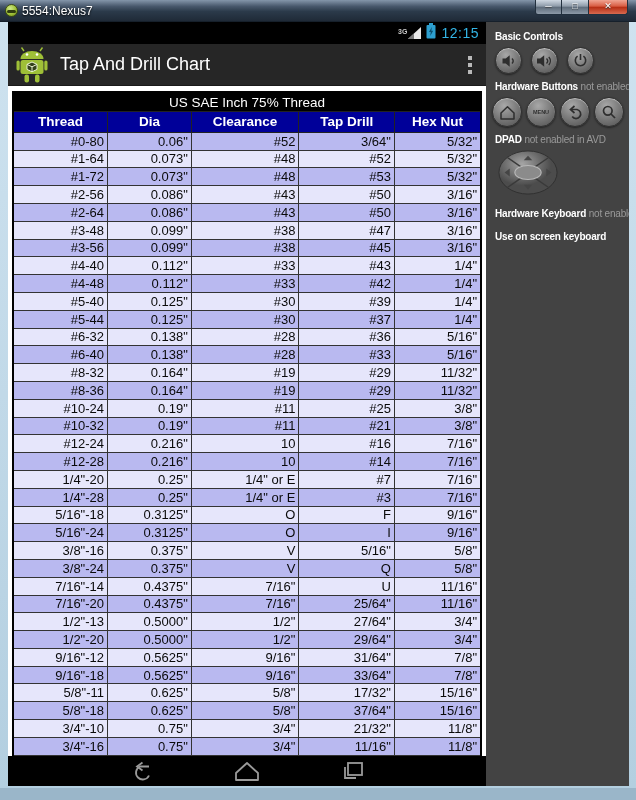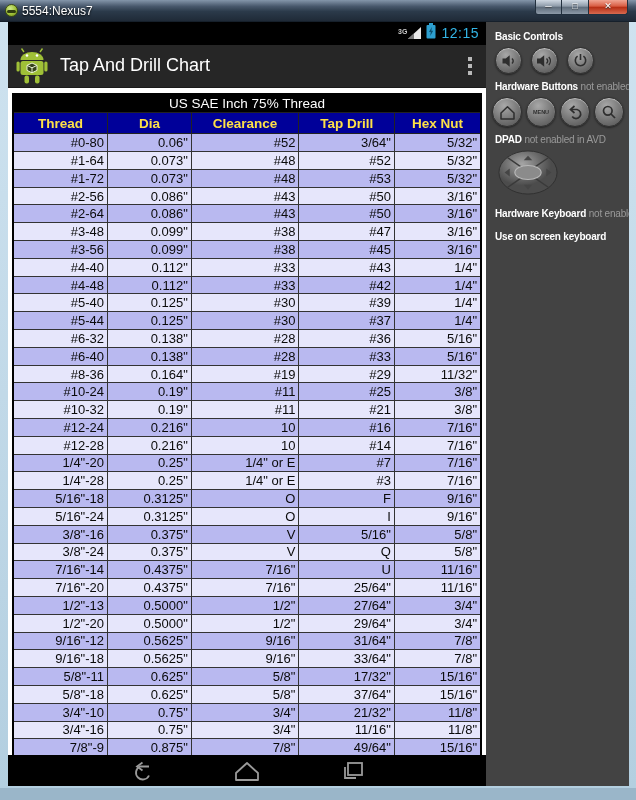--- a/index.html
+++ b/index.html
@@ -38,21 +38,21 @@
   .appbar-title { color:#fff; font-size:18px; margin-left:12px; flex:1; }
   .overflow { display:flex; flex-direction:column; gap:3px; padding:6px 4px; cursor:pointer; }
   .overflow i { width:4px; height:4px; background:#b9b9b9; display:block; }
 
   .content { flex:1 1 auto; background:#fff; overflow:hidden; }
 
   table { width:470px; margin:5px 4px 0 4px; border-collapse:collapse; table-layout:fixed;
     border:2px solid #000; }
   col.c0{width:20.2%} col.c1{width:17.9%} col.c2{width:23%} col.c3{width:20.4%} col.c4{width:18.5%}
   tr.ttitle th { background:#000000; color:#fff; font-weight:normal; font-size:13.5px; height:19px; text-align:center; }
-  tr.thead th { background:var(--table-header-bg,#000099); color:#fde047; font-weight:bold; font-size:13.5px; height:21px;
+  tr.thead th { background:var(--table-header-bg,#000099); color:#ffffff; font-weight:bold; font-size:13.5px; height:21px;
     text-align:center; border:1.5px solid #222; }
   tbody td { height:17.8px; font-size:13px; color:#0a0a0a; text-align:right; padding:0 3px 0 0;
     border:1.5px solid #333; white-space:nowrap; overflow:hidden; }
   tbody tr:nth-child(odd)  td { background:var(--row-odd,#b9b9f0); }
   tbody tr:nth-child(even) td { background:var(--row-even,#e6e6fb); }
 
   .navbar { height:31px; background:#000; display:flex; align-items:center; justify-content:center; gap:80px; }
   .navbtn { width:26px; height:22px; display:flex; align-items:center; justify-content:center; cursor:pointer; }
 
   
@@ -240,20 +240,27 @@
                 <td>5/16"</td>
               </tr>
               <tr>
                 <td>#6-40</td>
                 <td>0.138"</td>
                 <td>#28</td>
                 <td>#33</td>
                 <td>5/16"</td>
               </tr>
               <tr>
+                <td>#8-32</td>
+                <td>0.164"</td>
+                <td>#19</td>
+                <td>#29</td>
+                <td>11/32"</td>
+              </tr>
+              <tr>
                 <td>#8-36</td>
                 <td>0.164"</td>
                 <td>#19</td>
                 <td>#29</td>
                 <td>11/32"</td>
               </tr>
               <tr>
                 <td>#10-24</td>
                 <td>0.19"</td>
                 <td>#11</td>

